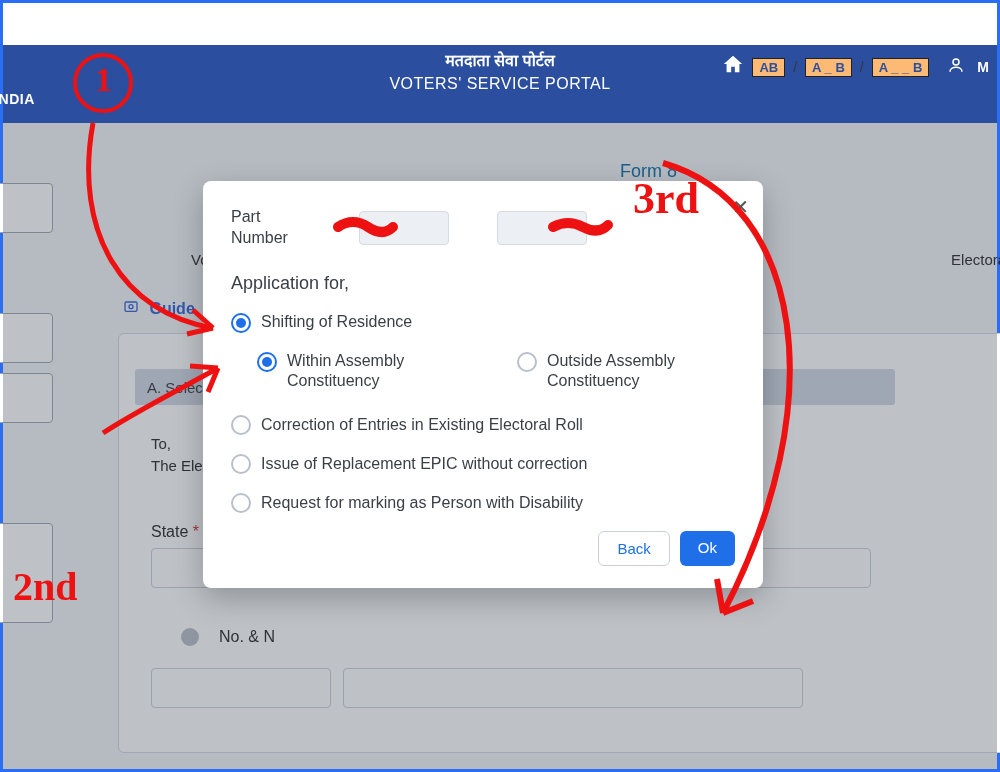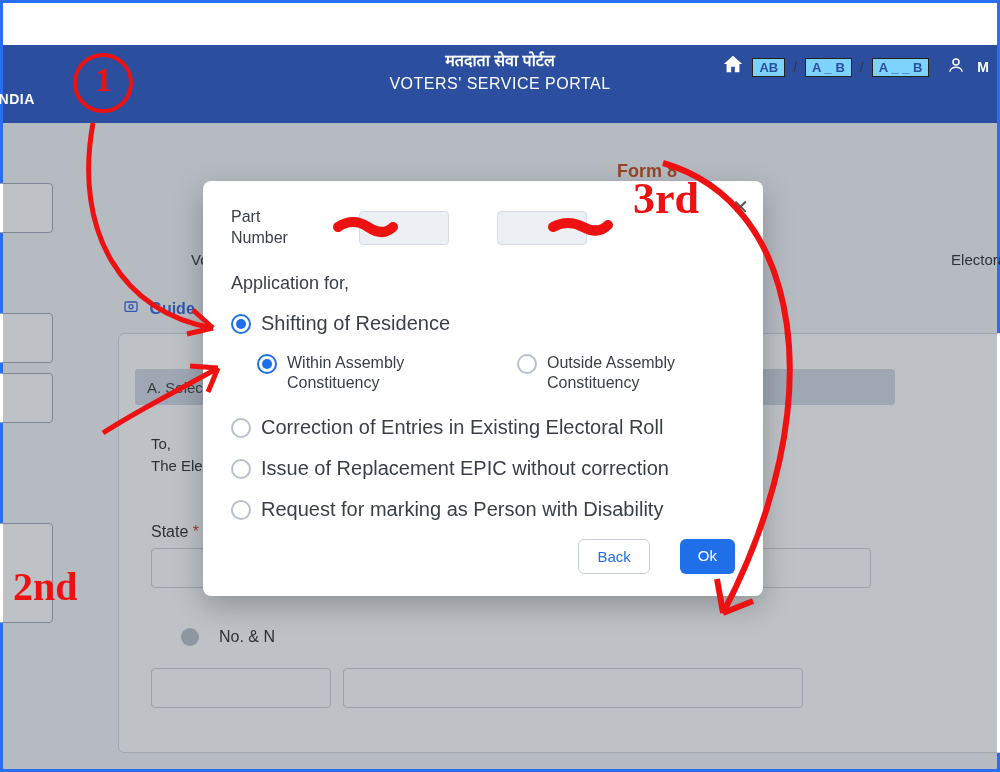--- a/index.html
+++ b/index.html
@@ -6,31 +6,31 @@
   html, body { width: 1000px; height: 772px; overflow: hidden; font-family: Arial, Helvetica, sans-serif; }
   .frame { width: 1000px; height: 772px; border: 3px solid #2a6ef5; background: #fff; position: relative; }
   .topwhite { height: 42px; background: #fff; }
   .header { background: #2b4f9e; color: #fff; height: 78px; position: relative; }
   .header .org { position: absolute; left: -60px; top: 46px; font-size: 14px; font-weight: bold; letter-spacing: .5px; }
   .header .center { text-align: center; padding-top: 4px; }
   .hindi { font-size: 16px; font-weight: bold; }
   .eng { font-size: 16px; font-weight: normal; letter-spacing: .5px; margin-top: 4px; }
   .header .right { position: absolute; right: 8px; top: 8px; display: flex; align-items: center; gap: 8px; }
   .header .home-icon { font-size: 22px; color: #fff; }
-  .fontbox { background: #7dd3fc; color: #2b4f9e; border: 1px solid #222; padding: 1px 6px; font-size: 13px; font-weight: bold; text-align: center; }
+  .fontbox { background: #fdba74; color: #2b4f9e; border: 1px solid #222; padding: 1px 6px; font-size: 13px; font-weight: bold; text-align: center; }
   .sep { color: #334; font-size: 14px; }
   .usericon { font-size: 18px; margin-left: 10px; }
   .usertxt { font-size: 14px; font-weight: bold; margin-left: 4px; }
 
   .body { position: relative; height: calc(772px - 3px - 3px - 42px - 78px); background: #f3f5f7; }
   .body .sidebar-rect { position: absolute; left: -40px; top: 60px; width: 90px; height: 50px; border: 1px solid #9aa4b2; background: #fff; border-radius: 4px; }
   .body .sidebar-rect2 { position: absolute; left: -40px; top: 190px; width: 90px; height: 50px; border: 1px solid #9aa4b2; background: #fff; border-radius: 4px; }
   .body .sidebar-rect3 { position: absolute; left: -40px; top: 250px; width: 90px; height: 50px; border: 1px solid #9aa4b2; background: #fff; border-radius: 4px; }
   .body .sidebar-rect4 { position: absolute; left: -40px; top: 400px; width: 90px; height: 100px; border: 1px solid #9aa4b2; background: #fff; border-radius: 4px; }
-  .formtitle { position: absolute; right: 320px; top: 38px; font-weight: bold; font-size: 18px; color: #c2410c; }
+  .formtitle { position: absolute; right: 320px; top: 38px; font-weight: normal; font-size: 18px; color: #0369a1; }
   .bgcard { position: absolute; left: 115px; top: 210px; right: -40px; height: 420px; background: #fff; border: 1px solid #d0d6e0; border-radius: 6px; padding: 18px; }
   .bgguide { position: absolute; left: 120px; top: 175px; color: #2a5bd7; font-weight: bold; font-size: 16px; }
   .bgguide .camicon { margin-right: 6px; }
   .bgselect { position: absolute; left: 132px; top: 246px; width: 760px; height: 36px; background: #cfd6e2; border-radius: 3px; font-size: 15px; color: #333; display: flex; align-items: center; padding-left: 12px; }
   .bglabel-to { position: absolute; left: 148px; top: 312px; font-size: 15px; color: #222; }
   .bglabel-ero { position: absolute; left: 148px; top: 334px; font-size: 15px; color: #222; }
   .bglabel-roll { position: absolute; right: -170px; top: 128px; font-size: 15px; color: #222; }
   .bglabel-volt { position: absolute; left: 188px; top: 128px; font-size: 15px; color: #222; }
   .bgstate { position: absolute; left: 148px; top: 400px; font-size: 16px; color: #222; }
   .bgstate .star { color: #cc2b2b; }
@@ -41,27 +41,27 @@
   .bgno-box2 { position: absolute; left: 340px; top: 545px; width: 460px; height: 40px; border: 1px solid #c8ced8; background: #fff; border-radius: 4px; }
 
   .dim { position: absolute; inset: 0; background: rgba(70,80,95,.35); }
 
   .modal { position: absolute; left: 200px; top: 58px; width: 560px; background: #fff; border-radius: 8px; box-shadow: 0 10px 30px rgba(0,0,0,.25); padding: 26px 28px 22px; color: #3a3f47; }
   .close { position: absolute; right: 14px; top: 14px; font-size: 20px; color: #555; cursor: pointer; }
   .row1 { display: flex; gap: 48px; align-items: center; margin-bottom: 24px; }
   .lbl { font-size: 16px; line-height: 1.3; color: #3a3f47; width: 80px; }
   .smallin { width: 90px; height: 34px; border: 1px solid #d6dbe4; background: #eceff4; border-radius: 4px; }
   .appfor { font-size: 18px; margin-bottom: 18px; }
-  .radio-row { display: flex; align-items: center; gap: 10px; margin-bottom: 18px; font-size: 20px; }
+  .radio-row { display: flex; align-items: center; gap: 10px; margin-bottom: 18px; font-size: 16px; }
   .sub-row { display: flex; gap: 60px; margin: 12px 0 22px 26px; }
   .sub-opt { display: flex; align-items: flex-start; gap: 10px; font-size: 16px; width: 200px; line-height: 1.3; }
   .radio { width: 20px; height: 20px; border: 2px solid #b8c0cc; border-radius: 50%; display: inline-flex; align-items: center; justify-content: center; flex-shrink: 0; margin-top: 1px; }
   .radio.checked { border-color: #1f6fe8; }
   .radio.checked::after { content: ""; width: 10px; height: 10px; background: #1f6fe8; border-radius: 50%; }
-  .btns { display: flex; justify-content: flex-end; gap: 30px; }
+  .btns { display: flex; justify-content: flex-end; gap: 10px; }
   .btn { padding: 8px 18px; border-radius: 6px; font-size: 15px; cursor: pointer; }
   .btn-back { border: 1px solid #c8cfdb; background: #fff; color: #1f6fe8; }
   .btn-ok { border: none; background: #1f6fe8; color: #fff; }
 
   .anno { position: absolute; pointer-events: none; }
   .anno svg { overflow: visible; }
   .anno-text { font-family: "Comic Sans MS", cursive; color: #e11; font-weight: bold; }
 </style>
 </head>
 <body>

